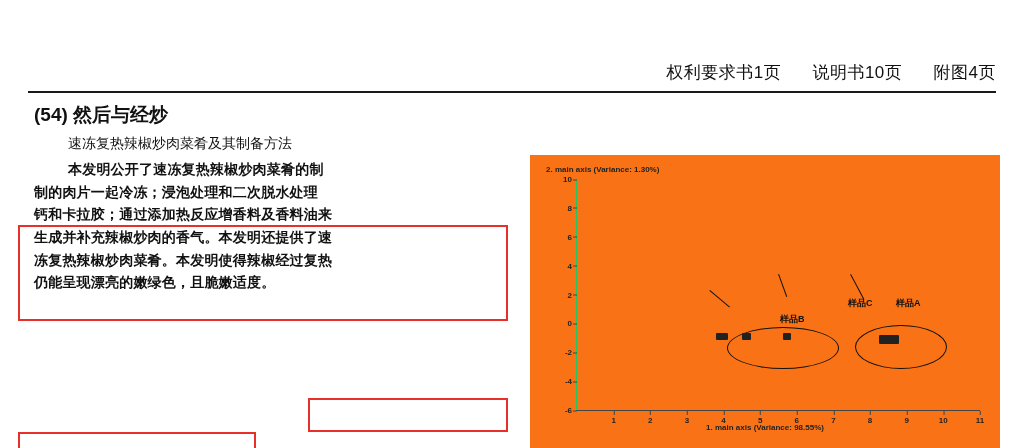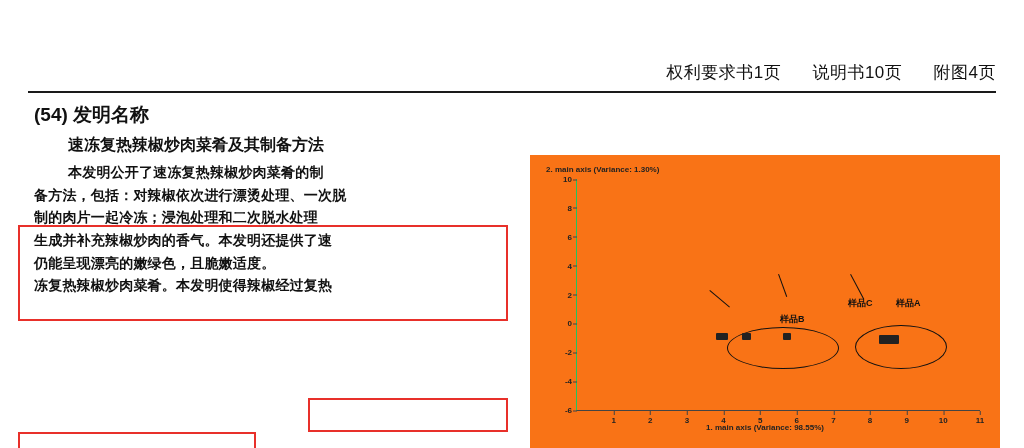--- a/index.html
+++ b/index.html
@@ -61,22 +61,22 @@
   }
   .field {
     font-size: 19px;
     font-weight: bold;
     line-height: 1.5;
     margin: 0;
     white-space: nowrap;
   }
   .field-54 { margin-top: 2px; }
   .title-line {
-    font-size: 16px;
-    font-weight: bold;
+    font-size: 14px;
+    font-weight: normal;
     line-height: 1.6;
     margin: 2px 0 0 34px;
     white-space: nowrap;
   }
   .field-57 { margin-top: 8px; }
 
   .abstract {
     margin: 4px 0 0 0;
     font-size: 14px;
     font-weight: bold;
@@ -207,32 +207,32 @@
       <span>说明书10页</span>
       <span>附图4页</span>
     </div>
   </div>
   <div class="rule"></div>
 
   <div class="left-col">
 
     <p class="field field-54">
       <span>(54)</span>
-      <span>发明名称</span>
+      <span>然后与经炒</span>
     </p>
     <p class="title-line">速冻复热辣椒炒肉菜肴及其制备方法</p>
 
 
     <div class="abstract">
       <p class="indent">本发明公开了速冻复热辣椒炒肉菜肴的制</p>
-      <p>备方法，包括：对辣椒依次进行漂烫处理、一次脱</p>
       <p>制的肉片一起冷冻；浸泡处理和二次脱水处理</p>
+      <p>钙和卡拉胶；通过添加热反应增香料及香料油来</p>
       <p>生成并补充辣椒炒肉的香气。本发明还提供了速</p>
+      <p>冻复热辣椒炒肉菜肴。本发明使得辣椒经过复热</p>
       <p>仍能呈现漂亮的嫩绿色，且脆嫩适度。</p>
-      <p>冻复热辣椒炒肉菜肴。本发明使得辣椒经过复热</p>
     </div>
   </div>
 
   <div class="redbox redbox-1"></div>
   <div class="redbox redbox-2"></div>
   <div class="redbox redbox-3"></div>
 
   <div class="chart-panel">
     <div class="chart-caption-top">2. main axis (Variance: 1.30%)</div>
 

